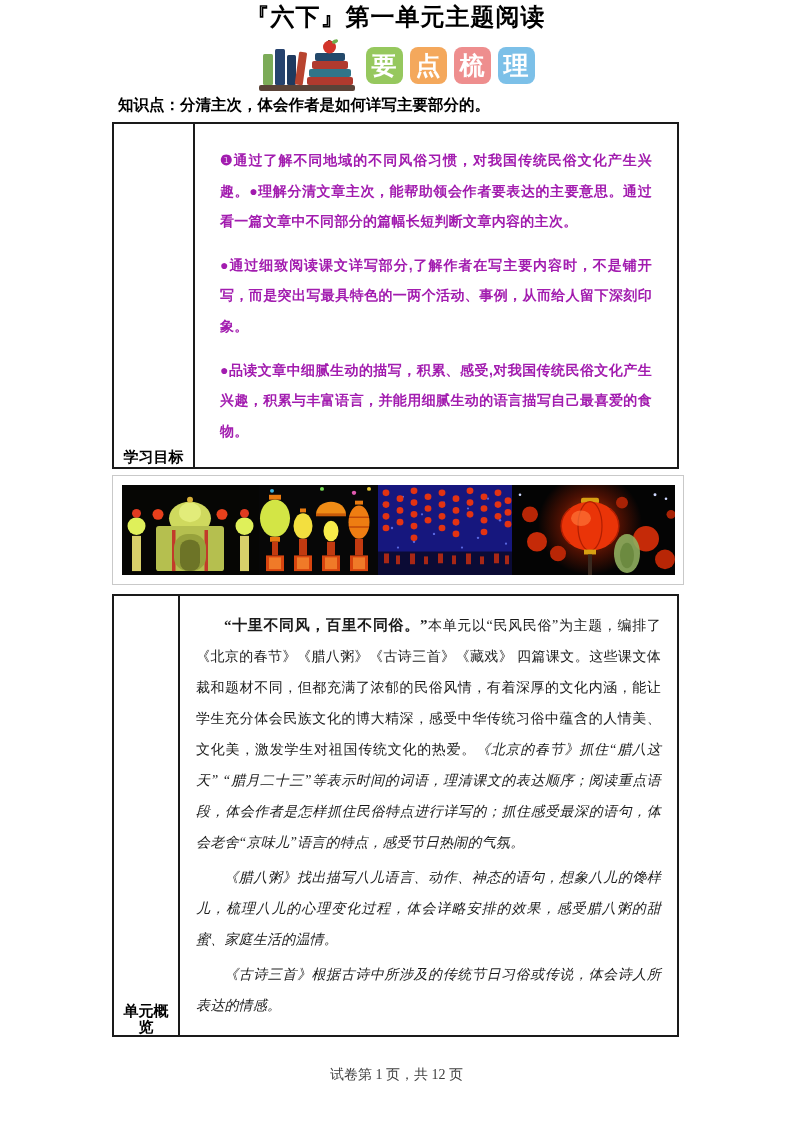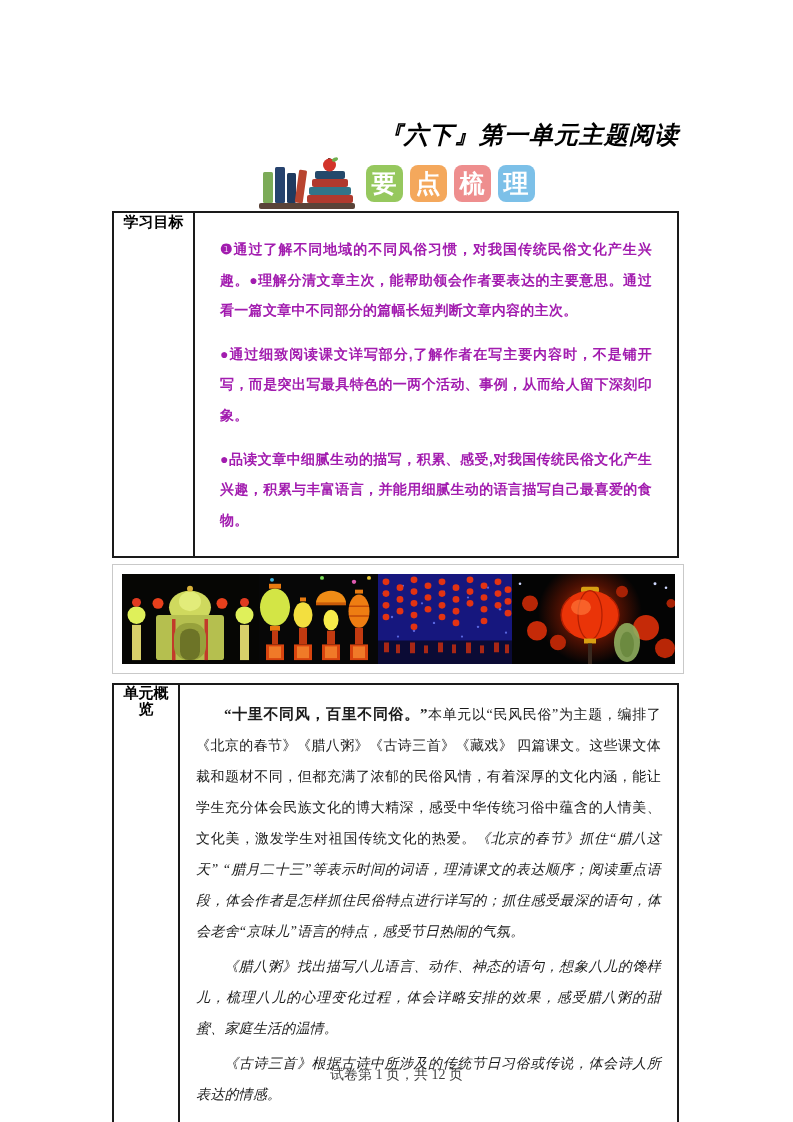--- a/index.html
+++ b/index.html
@@ -8,28 +8,26 @@
     width:793px;height:1122px;
     background:#ffffff;
     font-family:"Liberation Sans",sans-serif;
     color:#111;
     overflow:hidden;
   }
   .content{margin-left:112px;width:567px;}
 
   
   .doc-title{
-    padding-top:118px;
-    text-align:right;
+    text-align:center;
     font-size:24px;
     font-weight:bold;
     letter-spacing:1px;
     color:#000;
     line-height:34px;
-    font-style:italic;
   }
 
   
   .badge-row{
     margin-top:4px;
     height:54px;
     display:flex;
     align-items:center;
     justify-content:center;
     gap:7px;
@@ -55,21 +53,21 @@
   }
 
   
   .kv-table{
     display:flex;
     border:2px solid #1a1a1a;
     box-sizing:border-box;
     width:567px;
   }
   .kv-label{
-    display:flex;align-items:flex-start;justify-content:center;
+    display:flex;align-items:flex-end;justify-content:center;
     border-right:2px solid #1a1a1a;
     font-weight:bold;
     font-size:15px;
     color:#000;
     flex:0 0 auto;
     text-align:center;
   }
   .t1 .kv-label{width:79px;}
   .t2 .kv-label{width:64px;}
   .t2 .kv-label span{display:inline-block;width:3.2em;text-align:center;line-height:16px;}
@@ -147,20 +145,21 @@
         <rect x="71" y="2" width="2.5" height="5" fill="#5a4338"></rect>
         <circle cx="72.5" cy="9" r="6.5" fill="#d2342a"></circle>
         <ellipse cx="78" cy="3.5" rx="3.2" ry="1.8" fill="#6fae4e" transform="rotate(-25 78 3.5)"></ellipse>
       </svg>
       <div class="badge-char" style="background: rgb(150, 200, 94);">要</div>
       <div class="badge-char" style="background: rgb(244, 168, 92);">点</div>
       <div class="badge-char" style="background: rgb(238, 142, 142);">梳</div>
       <div class="badge-char" style="background: rgb(124, 192, 232);">理</div>
     </div>
 
+    <div class="knowledge-point">知识点：分清主次，体会作者是如何详写主要部分的。</div>
 
     <div class="kv-table t1">
       <div class="kv-label">
         <span>学习目标</span>
       </div>
       <div class="kv-body">
         <p>❶通过了解不同地域的不同风俗习惯，对我国传统民俗文化产生兴趣。●理解分清文章主次，能帮助领会作者要表达的主要意思。通过看一篇文章中不同部分的篇幅长短判断文章内容的主次。</p>
         <p>●通过细致阅读课文详写部分,了解作者在写主要内容时，不是铺开写，而是突出写最具特色的一两个活动、事例，从而给人留下深刻印象。</p>
         <p>●品读文章中细腻生动的描写，积累、感受,对我国传统民俗文化产生兴趣，积累与丰富语言，并能用细腻生动的语言描写自己最喜爱的食物。</p>
       </div>

